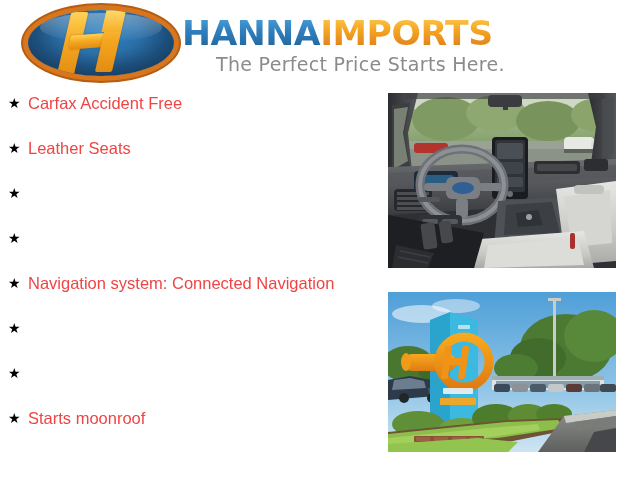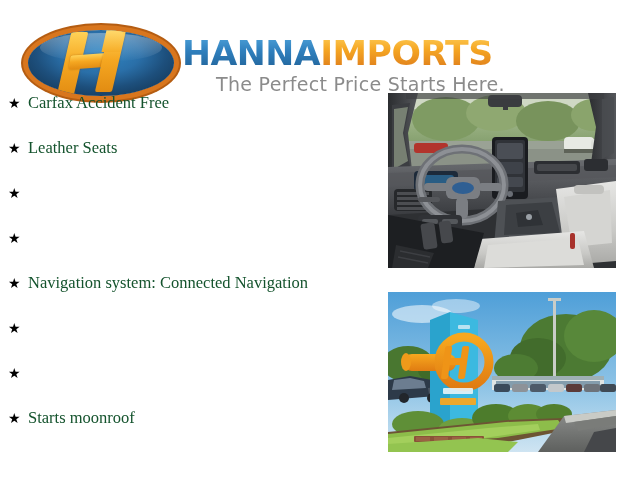--- a/index.html
+++ b/index.html
@@ -16,21 +16,20 @@
     position: relative;
   }
 
   
   .header {
     position: absolute;
     left: 0;
     top: 0;
     width: 632px;
     height: 86px;
-    margin-top: 20px;
   }
 
   .logo-mark {
     position: absolute;
     left: 28px;
     top: 10px;
     width: 146px;
     height: 66px;
   }
   .logo-oval {
@@ -141,23 +140,22 @@
     width: 20px;
     flex: 0 0 20px;
     font-size: 14px;
     line-height: 22px;
     color: #000;
     text-align: left;
   }
   .feature-label {
     font-size: 16.5px;
     line-height: 22px;
-    color: #14532d;
+    color: #ef4444;
     max-width: 320px;
-    font-family: Liberation Serif, serif;
   }
 
   
   .photo {
     position: absolute;
     overflow: hidden;
     background: #ffffff;
   }
   .photo-interior {
     left: 388px;

